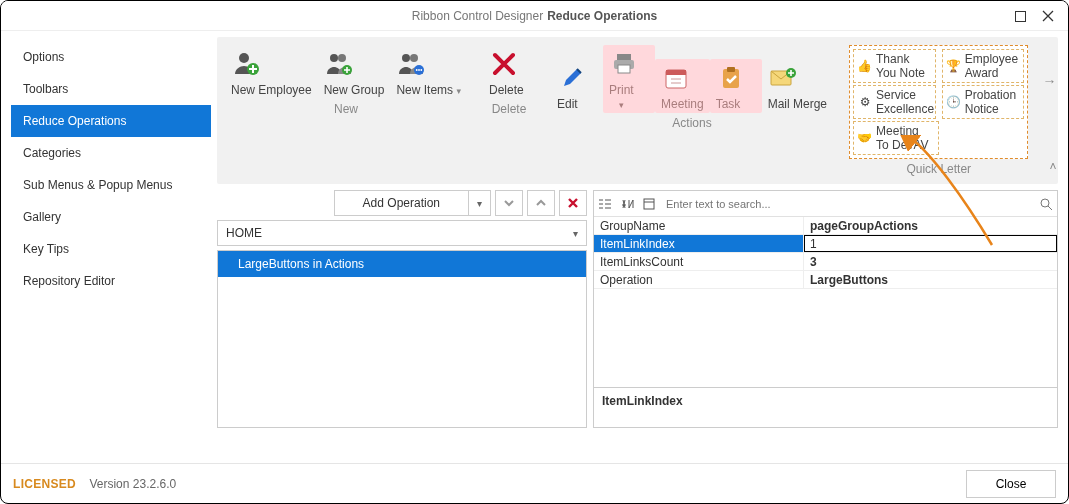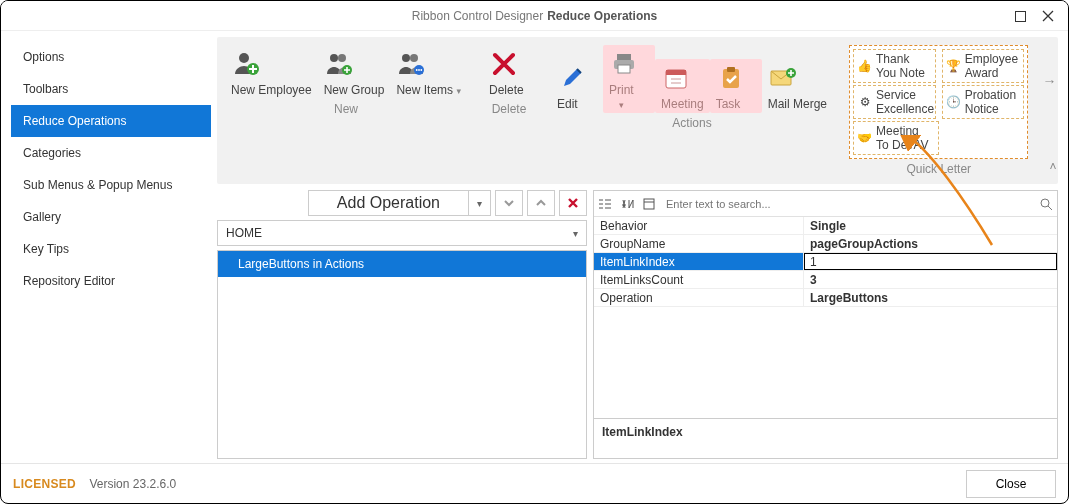--- a/index.html
+++ b/index.html
@@ -30,40 +30,40 @@
   .ql-row { display:flex; gap:6px;}
   .ql-item { display:flex; align-items:center; gap:4px; padding:2px 4px; border:1px dashed #e0b56a; font-size:12px; color:#444; flex:1; min-width:0;}
   .ql-item .qic{ width:14px; height:14px; display:flex; align-items:center; justify-content:center; flex:none;}
   .ribbon-right { display:flex; flex-direction:column; align-items:center; justify-content:space-between; padding:30px 10px 6px;}
   .ribbon-right .arrow-right{ color:#888; font-size:14px;}
   .ribbon-right .chev{ color:#888; font-size:12px; align-self:flex-end;}
   .lower-row{ display:flex; gap:6px; flex:1; min-height:0;}
   .left-col{ flex:1; display:flex; flex-direction:column; gap:4px; min-width:0;}
   .ops-bar{ display:flex; gap:4px; justify-content:flex-end;}
   .ops-bar .dd{ display:flex; border:1px solid #ccc; height:26px; background:#fff;}
-  .ops-bar .dd .dd-lbl{ padding:0 28px; display:flex; align-items:center; font-size:16px;}
+  .ops-bar .dd .dd-lbl{ padding:0 28px; display:flex; align-items:center; font-size:12px;}
   .ops-bar .dd .dd-car{ width:22px; border-left:1px solid #ccc; display:flex; align-items:center; justify-content:center; color:#666; font-size:10px;}
   .ops-bar .sq{ width:28px; height:26px; border:1px solid #ccc; background:#fff; display:flex; align-items:center; justify-content:center; color:#888;}
   .dropdown{ height:26px; border:1px solid #ccc; display:flex; align-items:center; justify-content:space-between; padding:0 8px; background:#fff;}
   .dropdown .car{ color:#666; font-size:10px;}
   .listbox{ flex:1; border:1px solid #ccc; background:#fff; overflow:hidden;}
   .listbox .li{ padding:6px 20px; font-size:12px;}
   .listbox .li.sel{ background:#1177d7; color:#fff;}
   .right-col{ width:465px; display:flex; flex-direction:column; border:1px solid #ccc; background:#fff; min-height:0;}
   .pg-toolbar{ height:26px; border-bottom:1px solid #e1e1e1; display:flex; align-items:stretch;}
   .pg-tbtn{ width:22px; display:flex; align-items:center; justify-content:center; color:#555;}
   .pg-search{ flex:1; border:none; outline:none; padding:0 6px; font-size:11px; color:#555;}
   .pg-grid{ flex:1; display:flex; flex-direction:column; overflow:hidden;}
   .pg-row{ display:flex; height:18px; border-bottom:1px solid #eee; font-size:12px;}
   .pg-row .k{ width:210px; padding:2px 6px; border-right:1px solid #eee;}
   .pg-row .v{ flex:1; padding:2px 6px; font-weight:700;}
   .pg-row.sel .k{ background:#1177d7; color:#fff;}
   .pg-row.sel .v{ border:1px solid #000; padding:1px 5px; font-weight:400;}
   .pg-desc{ height:40px; border-top:1px solid #ccc; padding:6px 8px; font-weight:700; font-size:12px;}
-  .footer{ height:40px; border-top:1px solid #e5e5e5; display:flex; align-items:center; justify-content:space-between; padding:9px 12px;}
+  .footer{ height:40px; border-top:1px solid #e5e5e5; display:flex; align-items:center; justify-content:space-between; padding:9px 12px;margin-top:31px;}
   .lic{ color:#d88a1f; font-weight:700; letter-spacing:0.3px; font-size:12px;}
   .ver{ color:#666; margin-left:10px; font-size:12px;}
   .close-btn{ height:28px; min-width:90px; border:1px solid #ccc; background:#fff; padding:0 18px; font-size:12px;}
   svg path, svg circle, svg line { vector-effect:non-scaling-stroke;}
   .callout-arrow{ position:absolute; left:485px; top:98px; pointer-events:none;}
 </style>
 </head>
 <body>
 
 <div class="window">
@@ -323,24 +323,20 @@
             <input class="pg-search" placeholder="Enter text to search..." style="">
             <div class="pg-tbtn">
                 <svg width="14" height="14">
                   <circle cx="6" cy="6" r="4" fill="none" stroke="#777"></circle>
                   <path d="M9 9l4 4" stroke="#777"></path>
                 </svg>
               </div>
           </div>
           <div class="pg-grid">
             <div class="pg-row">
-                <div class="k">Behavior</div>
-                <div class="v">Single</div>
-              </div>
-            <div class="pg-row">
                 <div class="k">GroupName</div>
                 <div class="v">pageGroupActions</div>
               </div>
             <div class="pg-row sel">
                 <div class="k">ItemLinkIndex</div>
                 <div class="v">1</div>
               </div>
             <div class="pg-row">
                 <div class="k">ItemLinksCount</div>
                 <div class="v">3</div>

